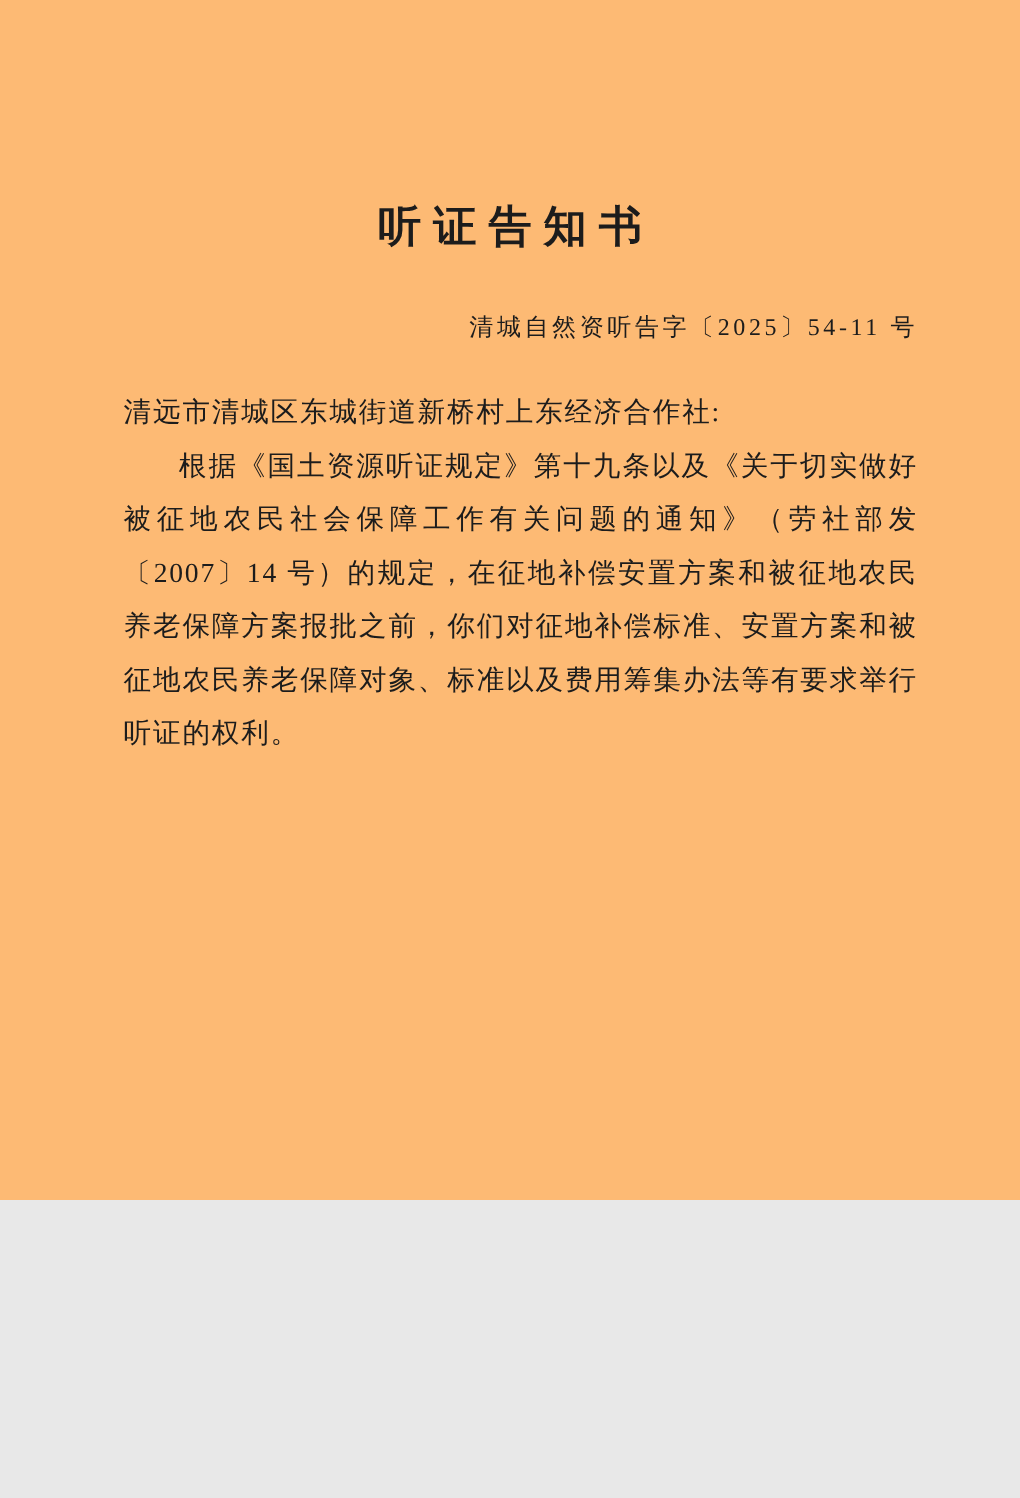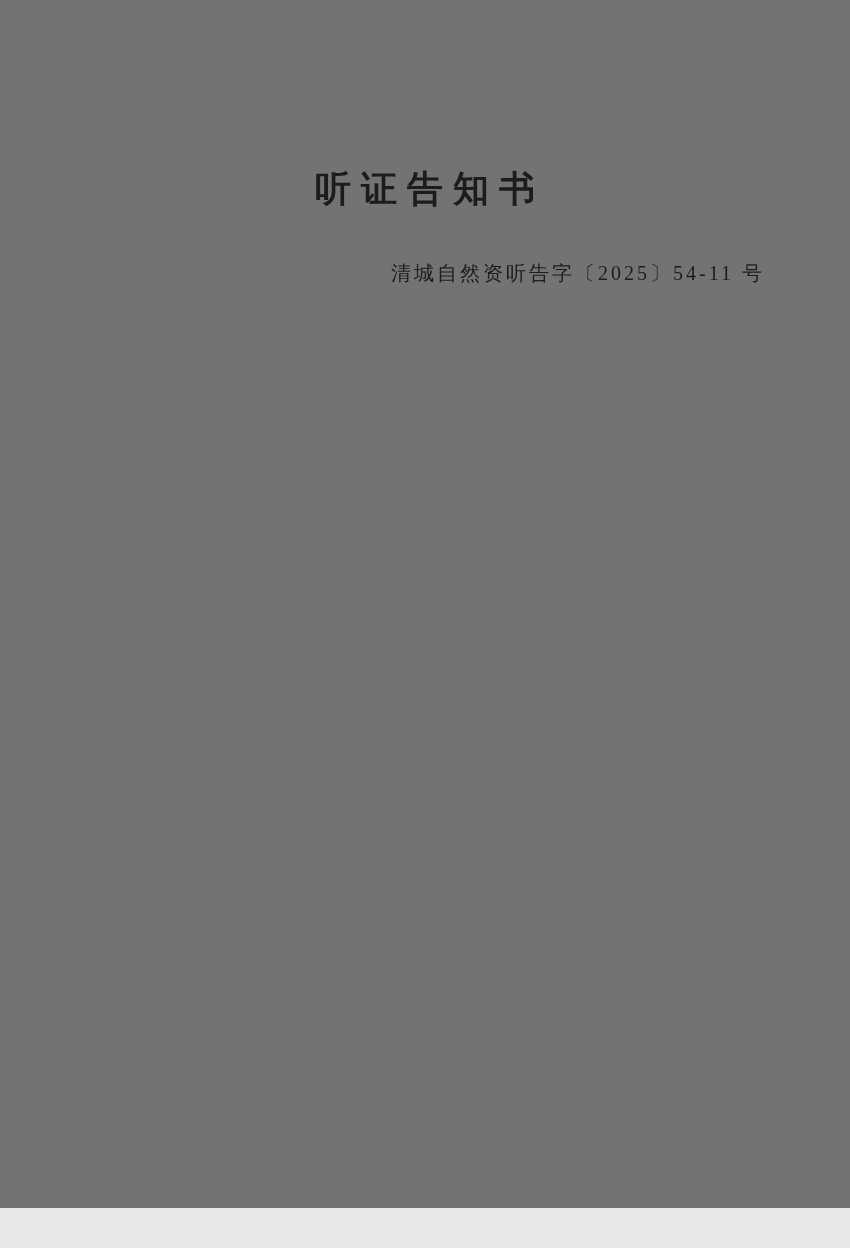--- a/index.html
+++ b/index.html
@@ -3,23 +3,23 @@
 <meta charset="utf-8">
 <style>
   html, body {
     margin: 0;
     padding: 0;
     background: #e8e8e8;
   }
   .page {
     position: relative;
     width: 850px;
-    height: 1208px;
+    height: 1000px;
     margin: 0 auto;
-    background: #737373;
+    background: #fdba74;
     overflow: hidden;
     color: #1c1c1c;
     font-family: "Liberation Serif", serif;
   }
   .doc-title {
     margin-top: 163px;
     text-align: center;
     font-size: 36px;
     line-height: 52px;
     font-weight: 700;
@@ -53,14 +53,16 @@
 </style>
 </head>
 <body>
 
 <div class="page">
   <div class="doc-title">听证告知书</div>
 
   <div class="doc-number">清城自然资听告字〔2025〕54-11 号</div>
 
   <div class="doc-body">
+    <p class="addressee">清远市清城区东城街道新桥村上东经济合作社:</p>
+    <p>根据《国土资源听证规定》第十九条以及《关于切实做好被征地农民社会保障工作有关问题的通知》（劳社部发〔2007〕14 号）的规定，在征地补偿安置方案和被征地农民养老保障方案报批之前，你们对征地补偿标准、安置方案和被征地农民养老保障对象、标准以及费用筹集办法等有要求举行听证的权利。</p>
   </div>
 </div>
 
 </body></html>

